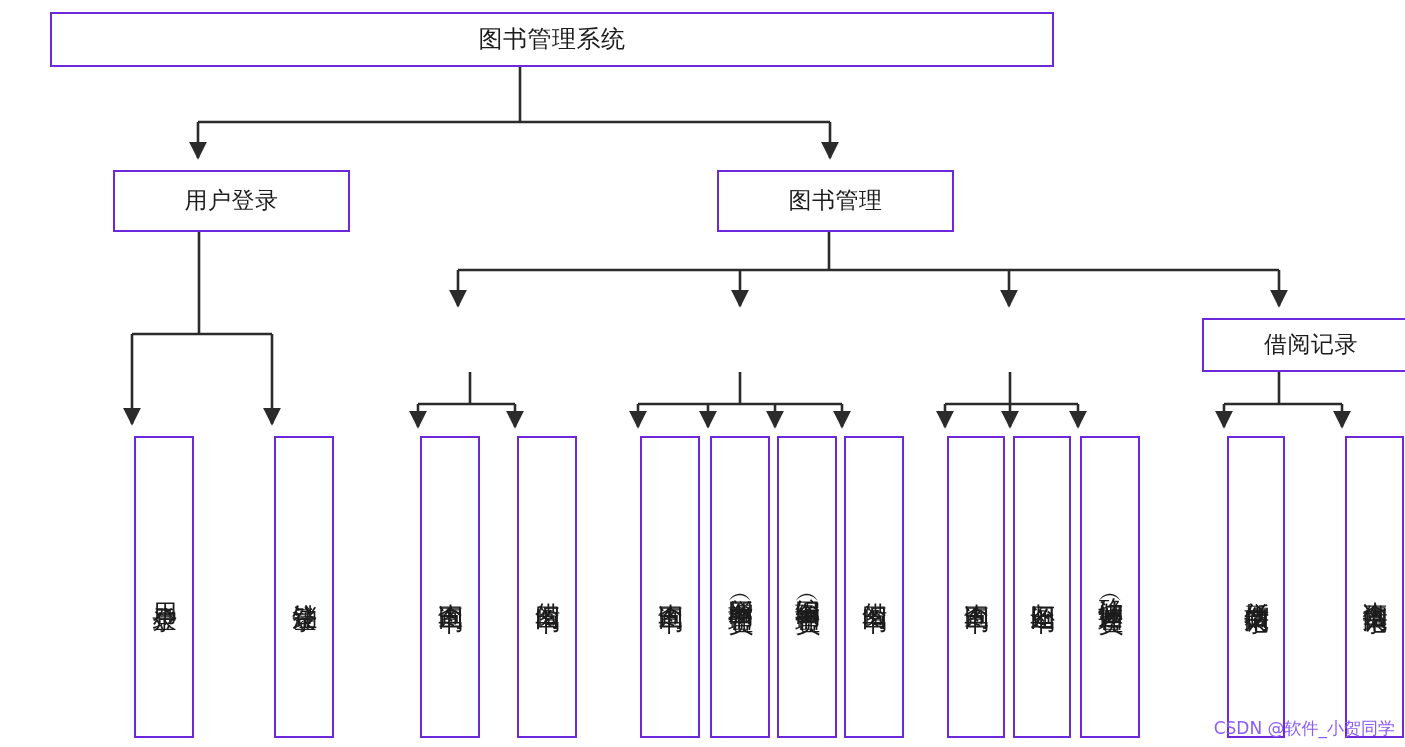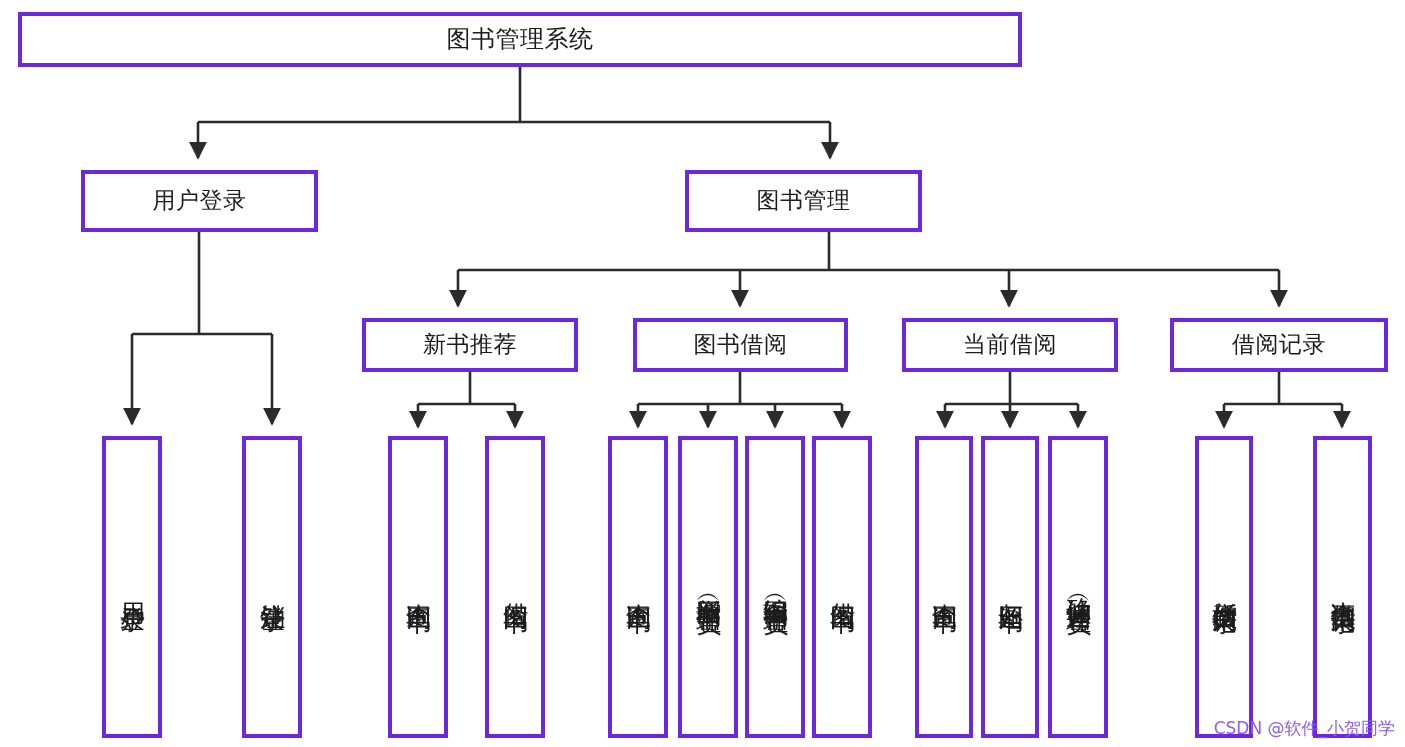--- a/index.html
+++ b/index.html
@@ -21,26 +21,27 @@
     left: 0;
     top: 0;
     width: 1405px;
     height: 747px;
     pointer-events: none;
   }
   .node {
     position: absolute;
     box-sizing: border-box;
     background: #ffffff;
-    border: 4px solid #6d28d9;
+    border: 2px solid #6d28d9;
     display: flex;
     align-items: center;
     justify-content: center;
     color: #1c1c1c;
     z-index: 2;
+    margin-left: 32px;
   }
   .node .label {
     display: block;
     text-align: center;
     line-height: 1.12;
     white-space: nowrap;
   }
   
   .node.horiz .label {
     font-size: 23px;
@@ -132,29 +133,20 @@
     <span class="label">图书管理系统</span>
   </div>
 
   <div class="node horiz" style="left:81px; top:170px; width:237px; height:62px;">
     <span class="label">用户登录</span>
   </div>
   <div class="node horiz" style="left:685px; top:170px; width:237px; height:62px;">
     <span class="label">图书管理</span>
   </div>
 
-  <div class="node horiz" style="left:362px; top:318px; width:216px; height:54px;">
-    <span class="label">新书推荐</span>
-  </div>
-  <div class="node horiz" style="left:633px; top:318px; width:215px; height:54px;">
-    <span class="label">图书借阅</span>
-  </div>
-  <div class="node horiz" style="left:902px; top:318px; width:216px; height:54px;">
-    <span class="label">当前借阅</span>
-  </div>
   <div class="node horiz" style="left:1170px; top:318px; width:218px; height:54px;">
     <span class="label">借阅记录</span>
   </div>
 
   <div class="node vert" style="left:102px; top:436px; width:60px; height:302px;">
     <span class="label">用户登录</span>
   </div>
   <div class="node vert" style="left:242px; top:436px; width:60px; height:302px;">
     <span class="label">注销登录</span>
   </div>

